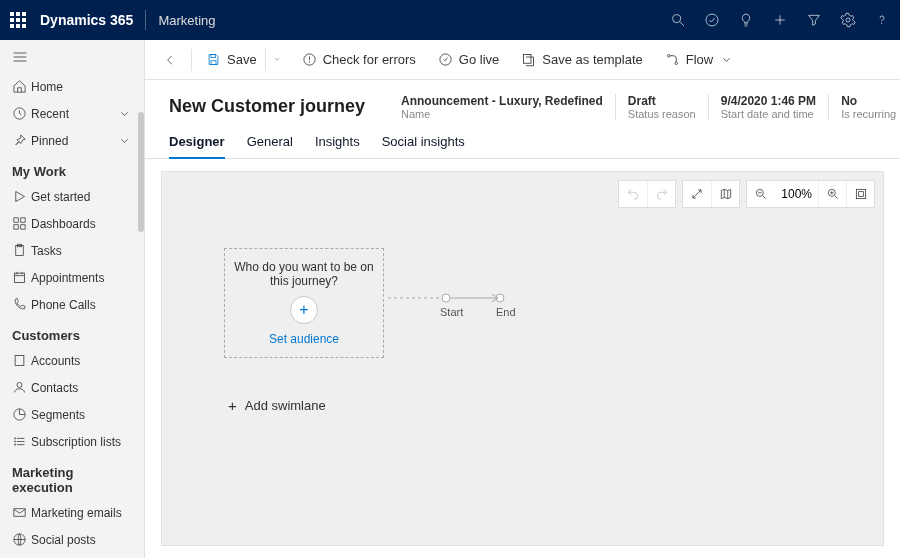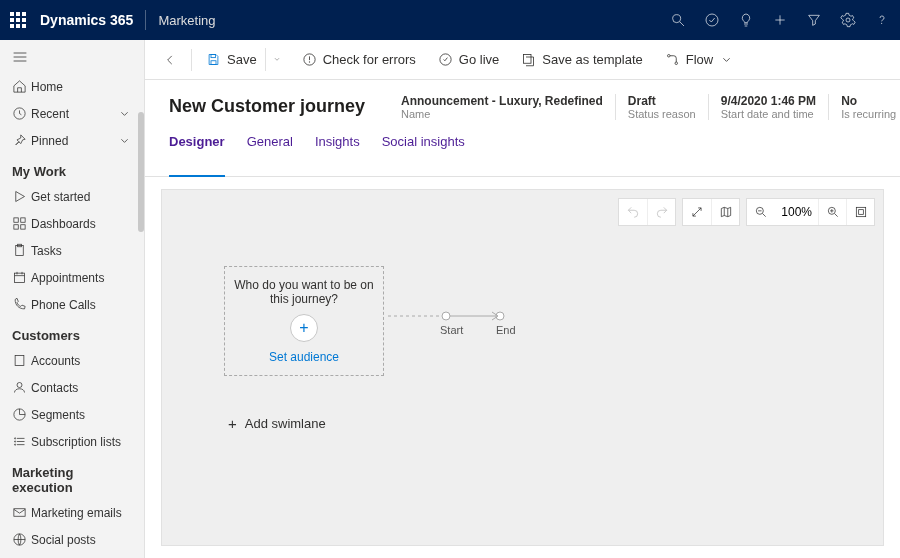--- a/index.html
+++ b/index.html
@@ -44,21 +44,21 @@
   .formheader { padding: 14px 24px 0; display:flex; align-items:flex-start; gap: 24px; }
   .pagetitle { font-size: 18px; font-weight: 600; color: #201f1e; flex: 0 0 auto; padding-top:2px; }
   .headerfields { display:flex; margin-left:auto; gap:0; }
   .hfield { padding: 0 12px; border-left: 1px solid #e1e1e1; }
   .hfield:first-child { border-left:none; }
   .hfield .val { font-size: 12px; font-weight: 600; color:#323130; white-space:nowrap; }
   .hfield .lbl { font-size: 11px; color:#888; white-space:nowrap; }
 
   
   .tabs { display:flex; gap:22px; padding: 14px 24px 0; border-bottom:1px solid #e1e1e1; font-size:13px; }
-  .tab { padding-bottom: 26px; cursor:pointer; color:#4c1d95; }
+  .tab { padding-bottom: 8px; cursor:pointer; color:#0f172a; }
   .tab.active { font-weight:600; border-bottom:2px solid #0078d4; margin-bottom:-1px; }
 
   
   .canvas-wrap { flex:1; background:#efefef; margin: 12px 16px 12px 16px; position:relative; overflow:hidden; border:1px solid #e1e1e1; }
   .toolbar { position:absolute; top:8px; right:8px; display:flex; gap:6px; align-items:center; }
   .tgrp { display:flex; background:#fff; border:1px solid #ddd; }
   .tbtn { width:28px; height:26px; display:flex; align-items:center; justify-content:center; border-left:1px solid #eee; cursor:pointer; font-size:12px; }
   .tbtn:first-child { border-left:none; }
   .tbtn svg { width:14px; height:14px; stroke:#333; fill:none; stroke-width:1.3; }
   .tbtn.disabled svg { stroke:#bbb; }

